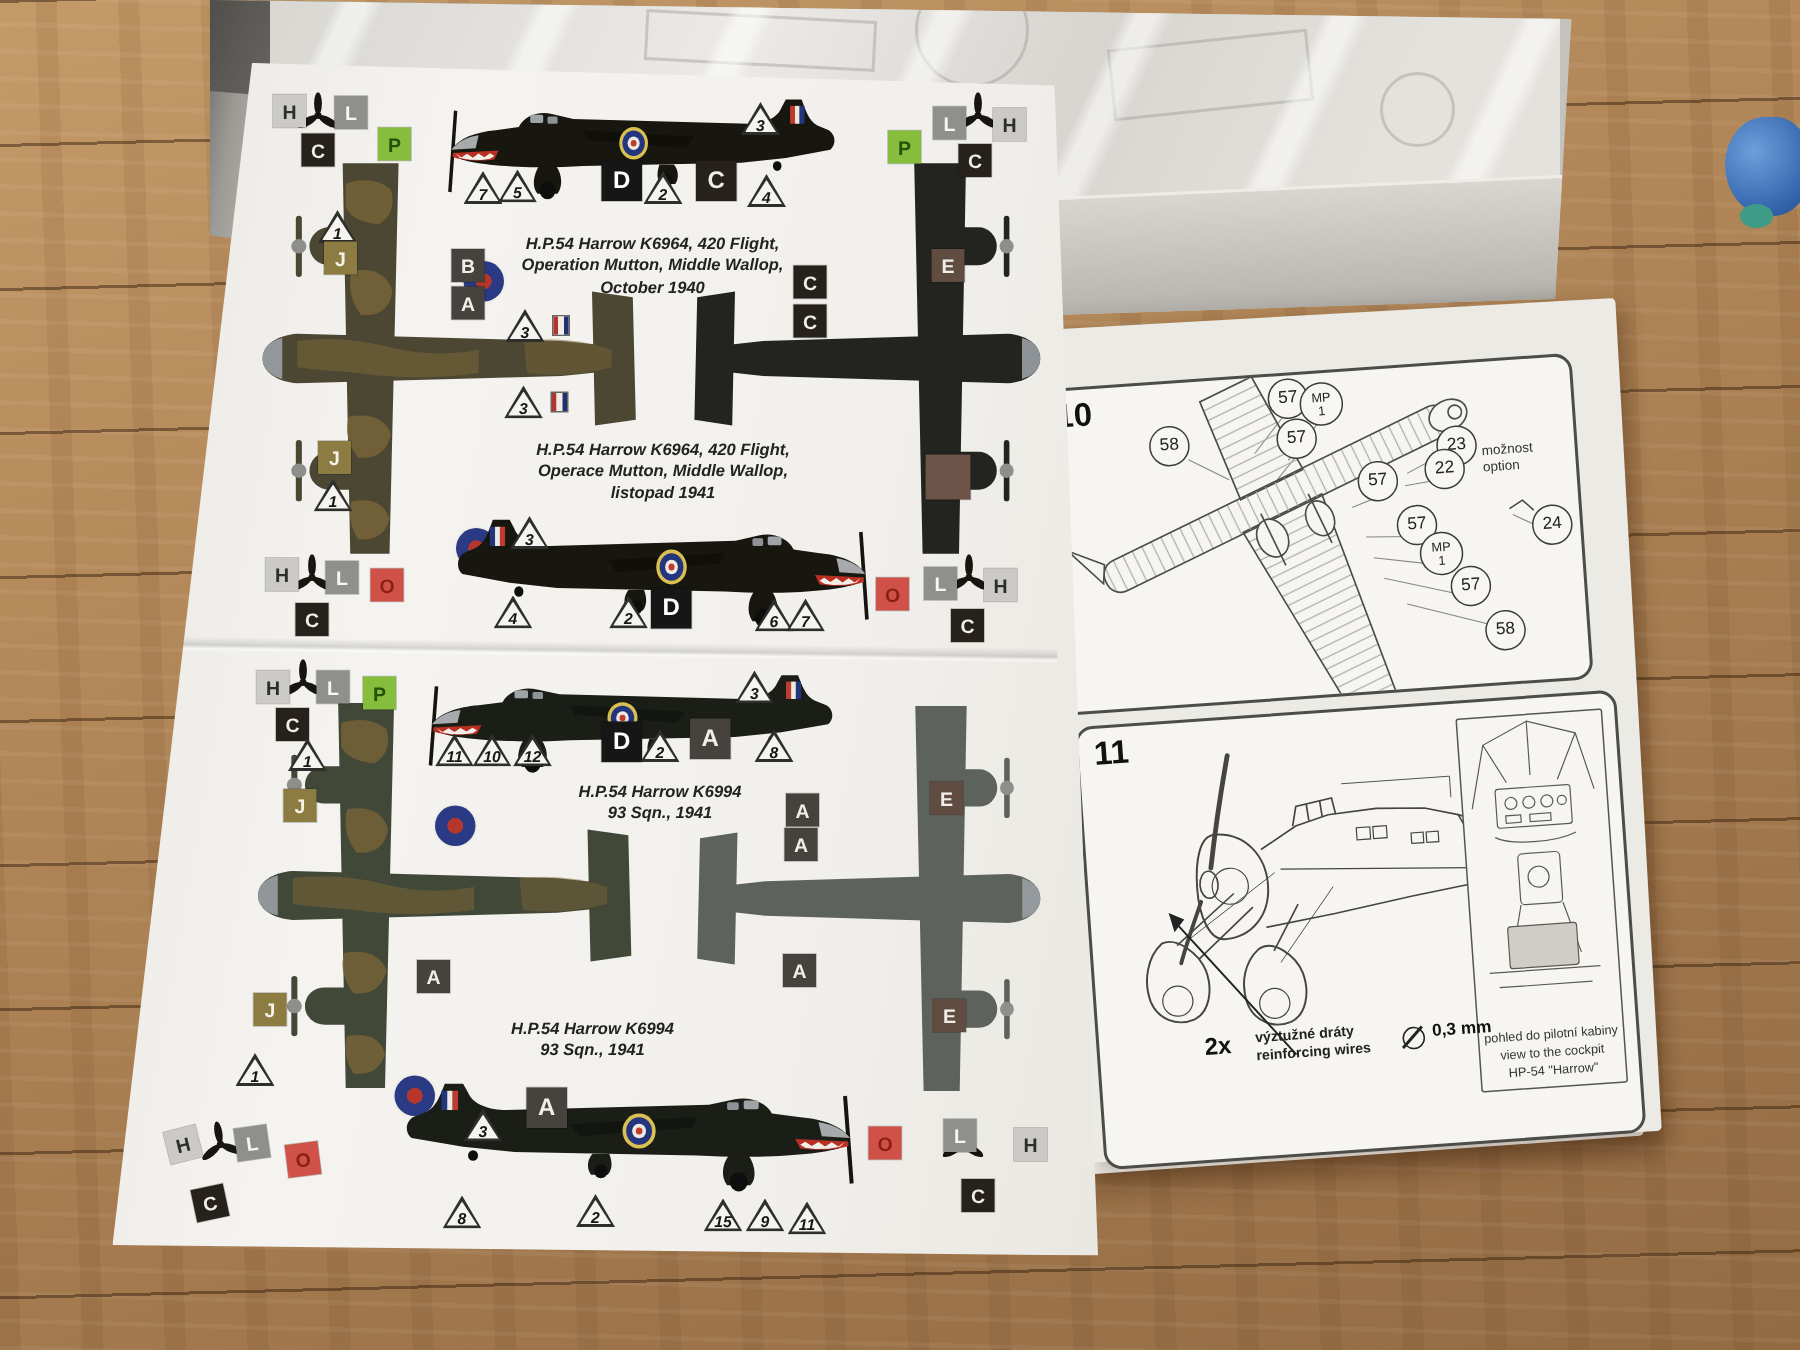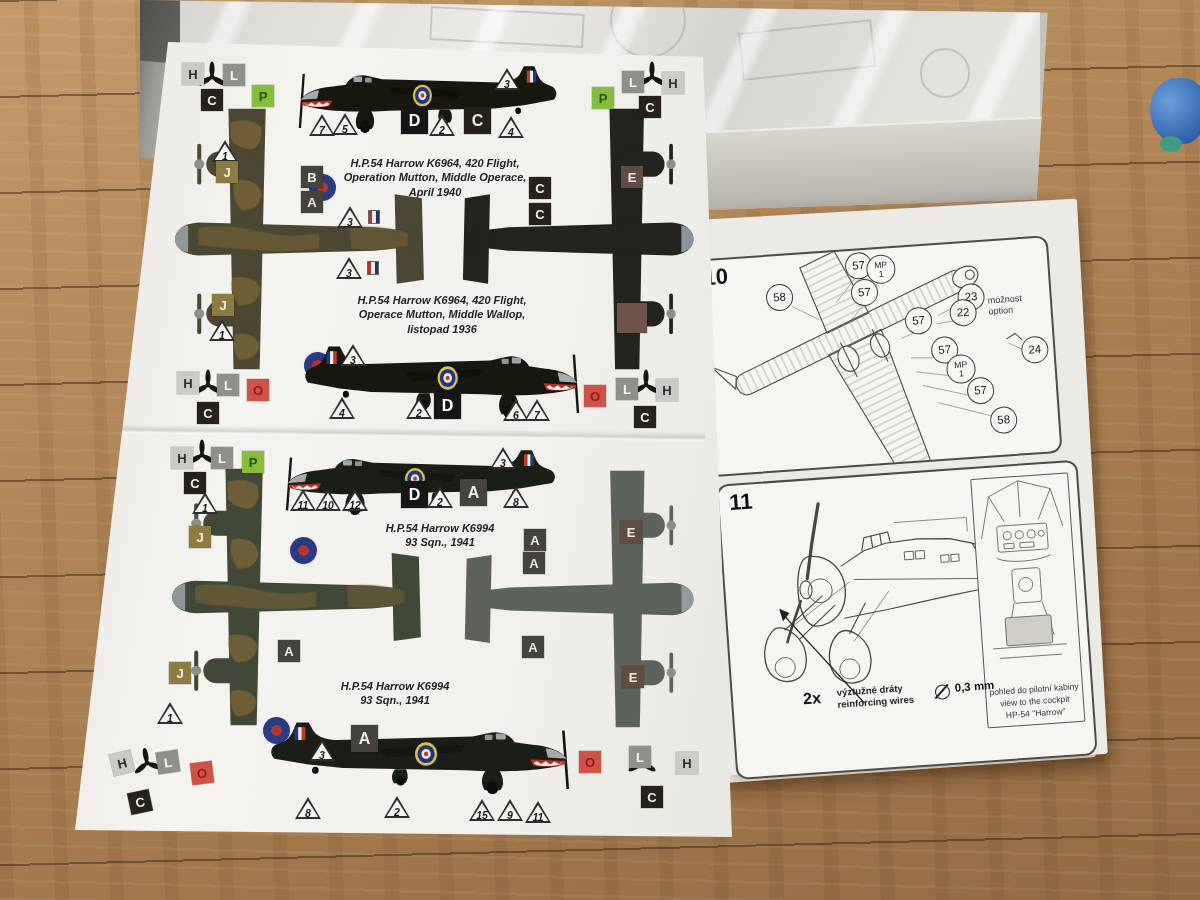--- a/index.html
+++ b/index.html
@@ -389,22 +389,22 @@
       </div>
     <div class="chip ch-C big" style="left:404px;top:72px">C</div>
     <div class="tri" style="left:438px;top:81px">
         <i class="t-b"></i>
         <i class="t-w"></i>
         <span>4</span>
       </div>
 
     <div class="cap" style="left:250px;top:121px;width:250px">
       <span>H.P.54 Harrow K6964, 420 Flight,</span><br>
-      <span>Operation Mutton, Middle Operace,</span><br>
-      <span>April 1940</span>
+      <span>Operation Mutton, Middle Wallop,</span><br>
+      <span>October 1940</span>
     </div>
 
     <div class="tri" style="left:152px;top:105px">
         <i class="t-b"></i>
         <i class="t-w"></i>
         <span>1</span>
       </div>
     <div class="chip ch-J" style="left:156px;top:126px">J</div>
     <div class="chip ch-A" style="left:241px;top:131px">B</div>
     <div class="chip ch-A" style="left:241px;top:156px">A</div>
@@ -436,21 +436,21 @@
       </div>
 
     <div class="chip ch-C" style="left:469px;top:142px">C</div>
     <div class="chip ch-C" style="left:469px;top:168px">C</div>
     <div class="chip ch-E" style="left:561px;top:131px">E</div>
     <div class="chip ch-sw" style="left:557px;top:268px;width:30px;height:30px"></div>
 
     <div class="cap" style="left:257px;top:258px;width:250px">
       <span>H.P.54 Harrow K6964, 420 Flight,</span><br>
       <span>Operace Mutton, Middle Wallop,</span><br>
-      <span>listopad 1936</span>
+      <span>listopad 1941</span>
     </div>
 
     <div class="tri" style="left:280px;top:309px">
         <i class="t-b"></i>
         <i class="t-w"></i>
         <span>3</span>
       </div>
     <div class="tri" style="left:269px;top:362px">
         <i class="t-b"></i>
         <i class="t-w"></i>

